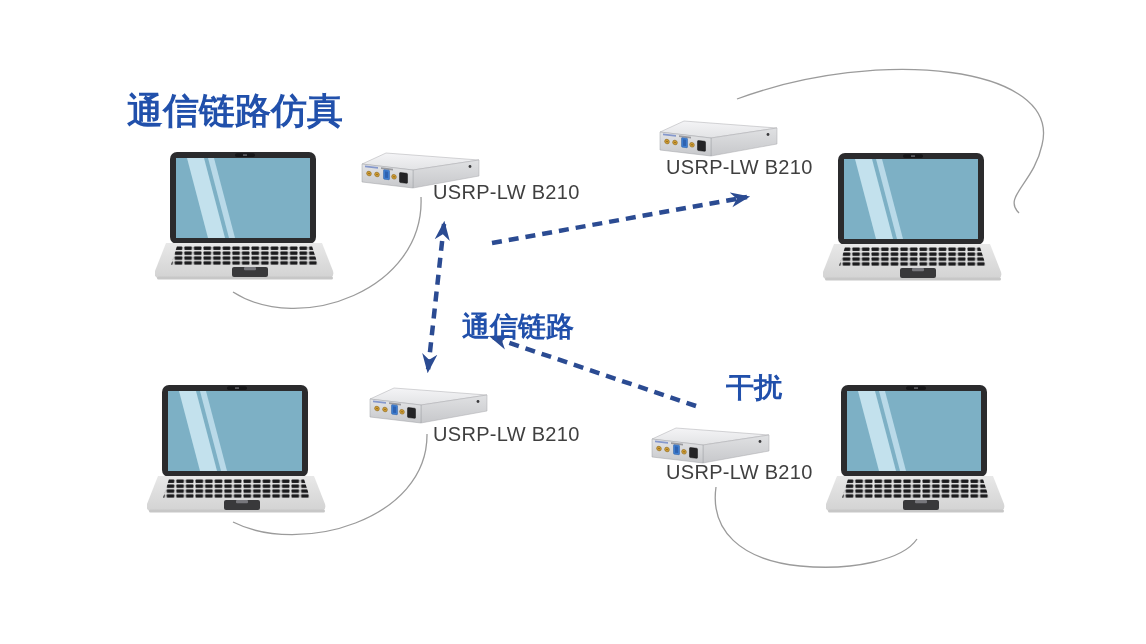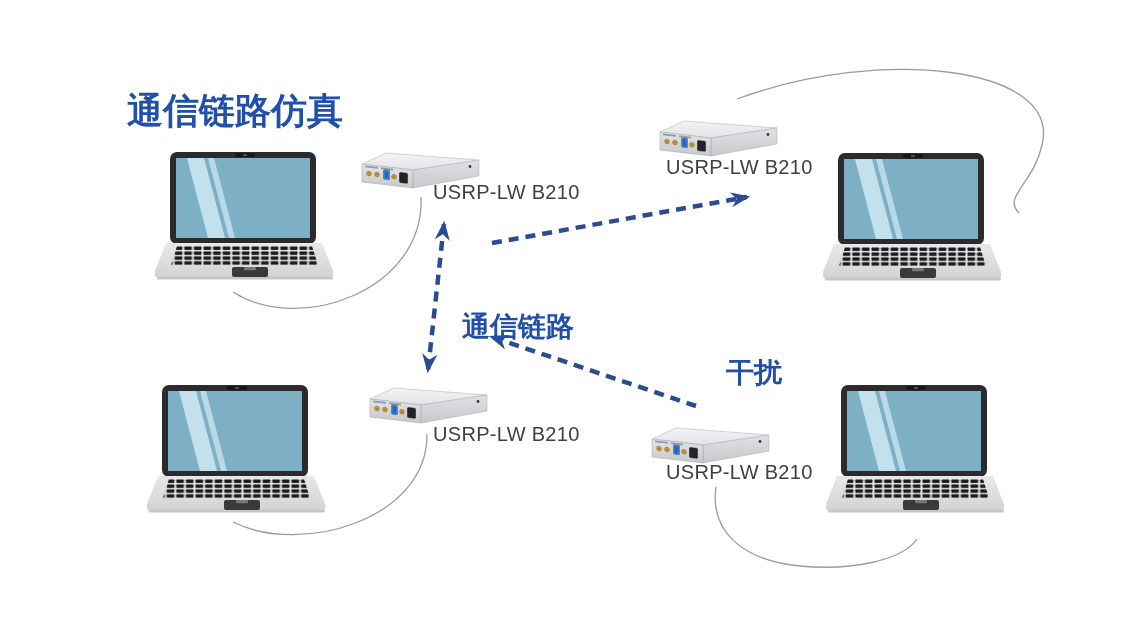--- a/index.html
+++ b/index.html
@@ -168,15 +168,15 @@
       </svg>
   </div>
 
   <div class="usrp-label" style="left:433px;top:181px;">USRP-LW B210</div>
   <div class="usrp-label" style="left:666px;top:156px;">USRP-LW B210</div>
   <div class="usrp-label" style="left:433px;top:423px;">USRP-LW B210</div>
   <div class="usrp-label" style="left:666px;top:461px;">USRP-LW B210</div>
 
   <div class="cn-label title" style="left:127px;top:91px;">通信链路仿真</div>
   <div class="cn-label mid-label" style="left:462px;top:280px;margin-top:32px;">通信链路</div>
-  <div class="cn-label mid-label" style="left:726px;top:358px;text-align:center;">干扰</div>
+  <div class="cn-label mid-label" style="left:726px;top:373px;text-align:center;">干扰</div>
 
 </div>
 
 </body></html>

